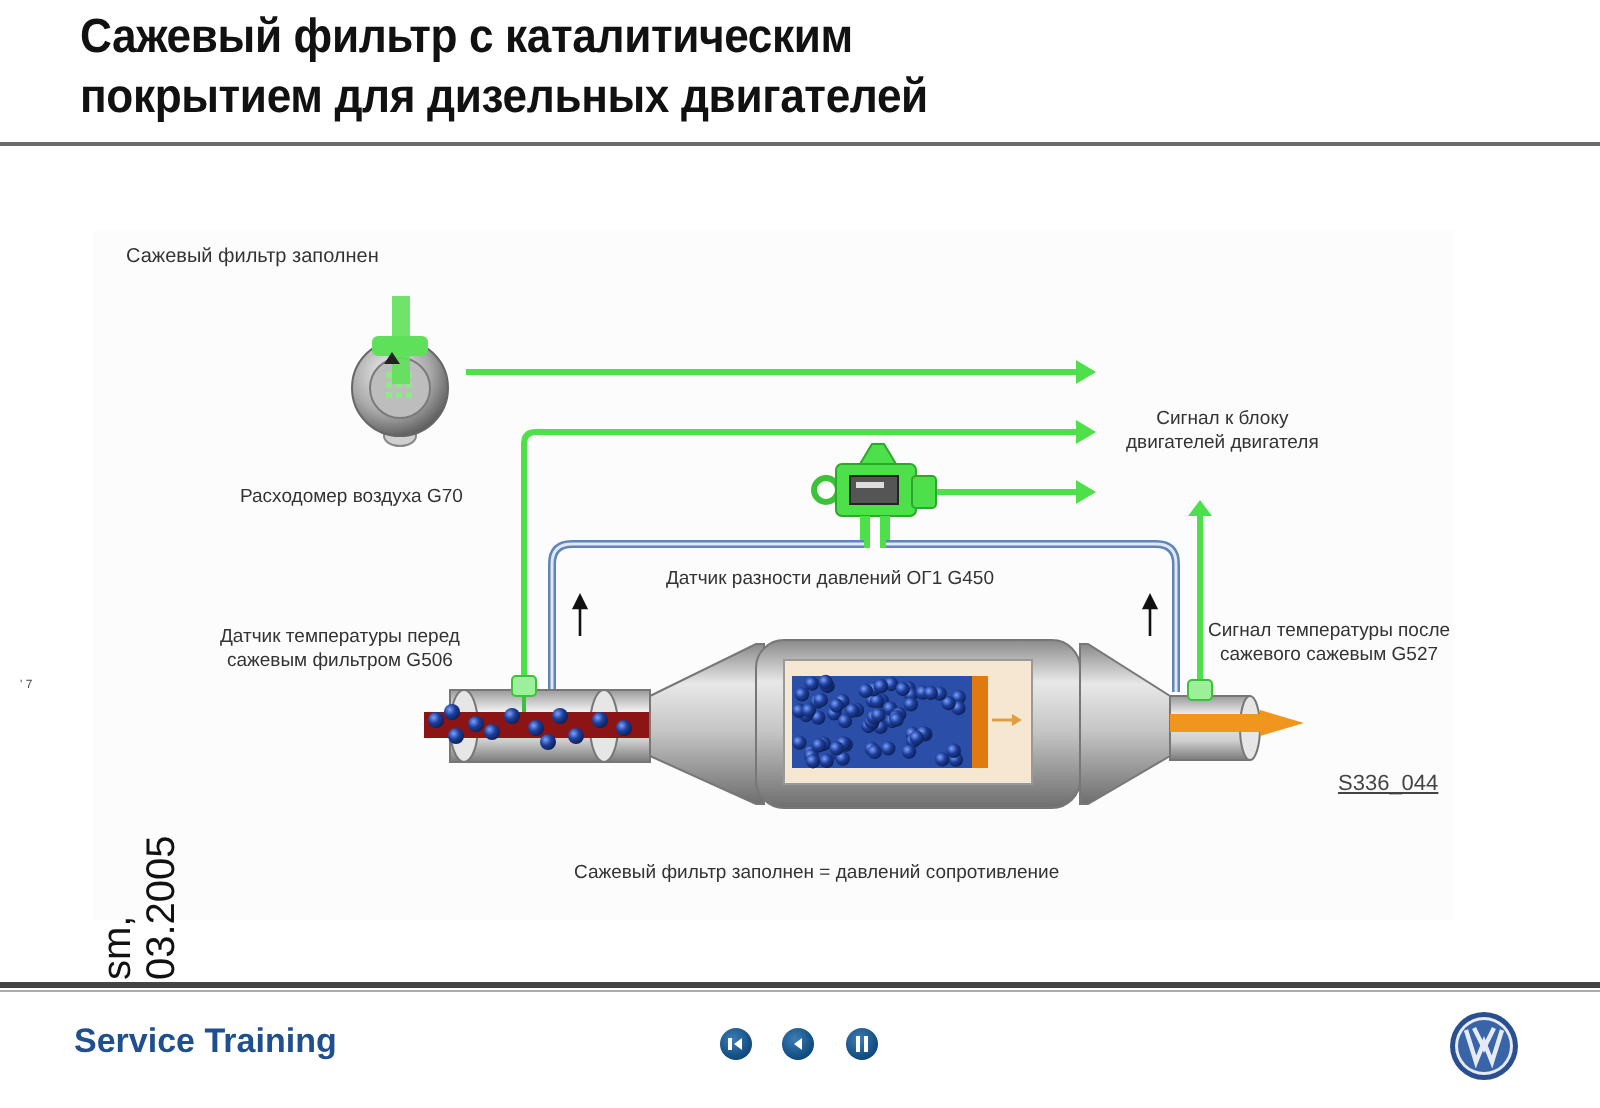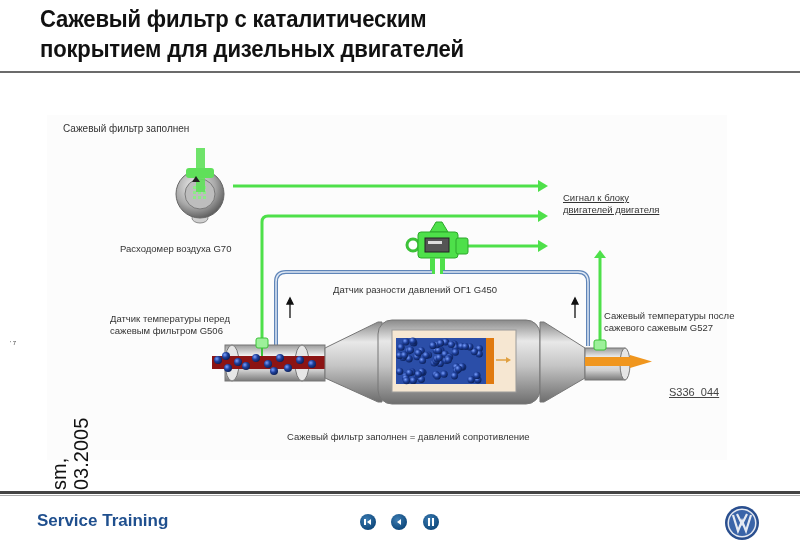--- a/index.html
+++ b/index.html
@@ -10,21 +10,21 @@
   .panel { position: absolute; left: 47px; top: 115px; width: 680px; height: 345px; background: #fcfcfc; }
   .side-note { position: absolute; left: 4px; top: 340px; width: 80px; height: 150px; }
   .side-note .tick { position: absolute; left: 6px; top: 0px; font-size: 6px; color: #444; }
   .side-note .vtext { position: absolute; left: 44px; top: 150px; transform: rotate(-90deg); transform-origin: left top; font-size: 20px; line-height: 22px; color: #111; white-space: nowrap; }
   .hr-bottom { position: absolute; left: 0; top: 491px; width: 800px; height: 3px; background: #444; }
   .hr-bottom2 { position: absolute; left: 0; top: 495px; width: 800px; height: 1px; background: #aaa; }
   .footer-title { position: absolute; left: 37px; top: 511px; font-size: 17px; font-weight: bold; color: #1f4f8e; }
   .nav { position: absolute; top: 514px; width: 16px; height: 16px; border-radius: 50%; background: radial-gradient(circle at 40% 35%, #3d7db3, #104a7e 70%); cursor: pointer; }
   .nav svg { position: absolute; left: 0; top: 0; }
   .vw { position: absolute; left: 724px; top: 505px; width: 36px; height: 36px; }
-  .lbl { position: absolute; font-size: 9.5px; color: #333; line-height: 12px; white-space: nowrap; }
+  .lbl { position: absolute; font-size: 9.5px; color: #333; line-height: 12px; white-space: nowrap; text-align: center; }
   svg.diag { position: absolute; left: 0; top: 0; }
 </style>
 </head>
 <body>
 
 <div class="title">
   <div>Сажевый фильтр с каталитическим</div>
   <div>покрытием для дизельных двигателей</div>
 </div>
 <div class="hr-top"></div>
@@ -225,32 +225,32 @@
   <g>
     <rect x="585" y="348" width="40" height="32" fill="url(#pipe)" stroke="#777"></rect>
     <ellipse cx="625" cy="364" rx="5" ry="16" fill="#e6e6e6" stroke="#777"></ellipse>
     <rect x="585" y="357" width="46" height="9" fill="#f0961e"></rect>
     <polygon points="630,355 652,361.5 630,368" fill="#f0961e"></polygon>
     <rect x="594" y="340" width="12" height="10" rx="2" fill="#9df09a" stroke="#3cc238"></rect>
   </g>
 </svg>
 
 <div class="lbl" style="left:63px;top:123px;font-size:10px;">Сажевый фильтр заполнен</div>
-<div class="lbl" style="left:563px;top:192px;text-decoration:underline;">
+<div class="lbl" style="left:563px;top:204px;">
   <div>Сигнал к блоку</div>
   <div>двигателей двигателя</div>
 </div>
 <div class="lbl" style="left:120px;top:243px;">Расходомер воздуха G70</div>
 <div class="lbl" style="left:333px;top:284px;">Датчик разности давлений ОГ1 G450</div>
 <div class="lbl" style="left:110px;top:313px;">
   <div>Датчик температуры перед</div>
   <div>сажевым фильтром G506</div>
 </div>
 <div class="lbl" style="left:604px;top:310px;">
-  <div>Сажевый температуры после</div>
+  <div>Сигнал температуры после</div>
   <div>сажевого сажевым G527</div>
 </div>
 <div class="lbl" style="left:669px;top:386px;font-size:11px;color:#444;text-decoration:underline;">S336_044</div>
 <div class="lbl" style="left:287px;top:431px;">Сажевый фильтр заполнен = давлений сопротивление</div>
 
 <div class="side-note">
   <div class="tick">' 7</div>
   <div class="vtext">
     <div>sm,</div>
     <div>03.2005</div>

